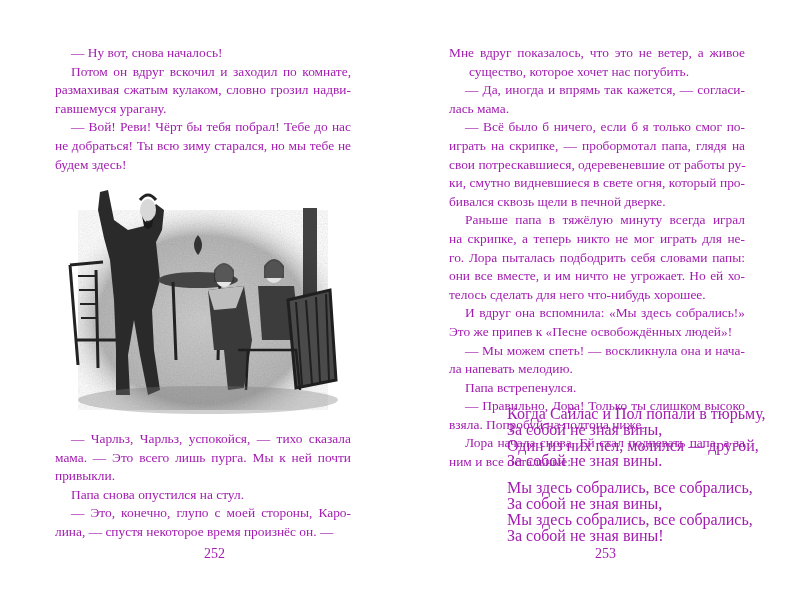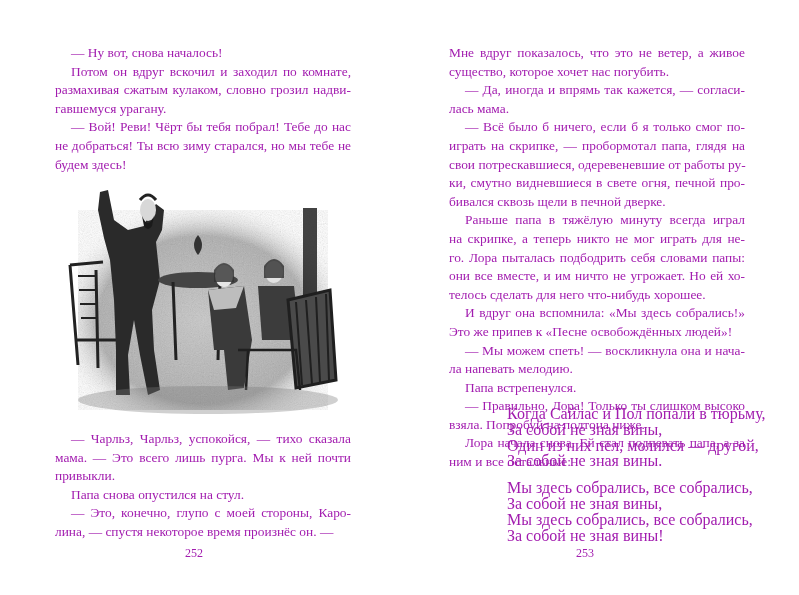--- a/index.html
+++ b/index.html
@@ -19,22 +19,22 @@
   .left-top { left: 55px; top: 44px; }
   .left-bottom { left: 55px; top: 430px; }
   .right-top { left: 49px; top: 44px; }
   .verse {
     position: absolute; left: 107px; top: 406px;
     font-size: 16px; line-height: 15.8px;
   }
   .verse .stanza { margin-bottom: 11px; }
   .verse .vline { display: block; white-space: nowrap; }
   .page-number {
-    position: absolute; top: 546px; width: 40px; text-align: left;
-    font-size: 12px;
+    position: absolute; top: 546px; width: 40px; text-align: right;
+    font-size: 14px;
   }
   .pn-left { left: 185px; }
   .pn-right { left: 176px; }
   .illustration {
     position: absolute; left: 48px; top: 190px; width: 300px; height: 232px;
   }
   .line { display: block; white-space: nowrap; text-align-last: justify; }
   .line.last { text-align-last: left; }
 </style>
 </head>
@@ -132,31 +132,31 @@
       </div>
     </div>
 
   <div class="page-number pn-left">252</div>
 </div>
 
 <div class="page page-right">
   <div class="text-block right-top">
       <div>
         <span class="line" style="width: 296px; text-align: justify;">Мне вдруг показалось, что это не ветер, а живое</span>
-        <span class="line last" style="width: 296px; text-align: center;">существо, которое хочет нас погубить.</span>
+        <span class="line last" style="width: 296px; text-align: center; margin-left: 20px;">существо, которое хочет нас погубить.</span>
       </div>
       <div>
         <span class="line" style="padding-left: 16px; width: 280px; text-align: justify;">— Да, иногда и впрямь так кажется, — согласи-</span>
         <span class="line last" style="width: 296px; text-align: left;">лась мама.</span>
       </div>
       <div>
         <span class="line" style="padding-left: 16px; width: 280px; text-align: justify;">— Всё было б ничего, если б я только смог по-</span>
         <span class="line" style="width: 296px; text-align: justify;">играть на скрипке, — пробормотал папа, глядя на</span>
         <span class="line" style="width: 296px; text-align: justify;">свои потрескавшиеся, одеревеневшие от работы ру-</span>
-        <span class="line" style="width: 296px; text-align: justify;">ки, смутно видневшиеся в свете огня, печной про-</span>
+        <span class="line" style="width: 296px; text-align: justify;">ки, смутно видневшиеся в свете огня, который про-</span>
         <span class="line last" style="width: 296px; text-align: left;">бивался сквозь щели в печной дверке.</span>
       </div>
       <div>
         <span class="line" style="padding-left: 16px; width: 280px; text-align: justify;">Раньше папа в тяжёлую минуту всегда играл</span>
         <span class="line" style="width: 296px; text-align: justify;">на скрипке, а теперь никто не мог играть для не-</span>
         <span class="line" style="width: 296px; text-align: justify;">го. Лора пыталась подбодрить себя словами папы:</span>
         <span class="line" style="width: 296px; text-align: justify;">они все вместе, и им ничто не угрожает. Но ей хо-</span>
         <span class="line last" style="width: 296px; text-align: right;">телось сделать для него что-нибудь хорошее.</span>
       </div>
       <div>

